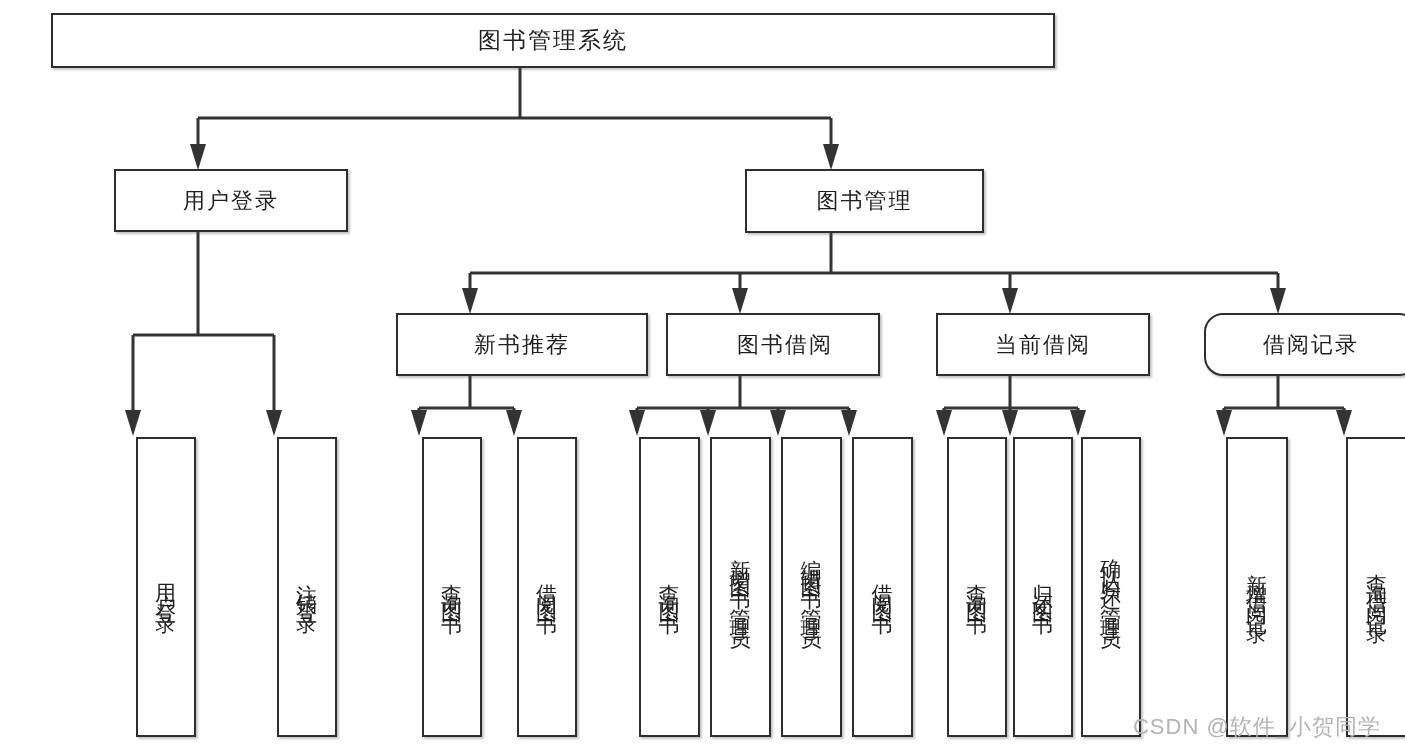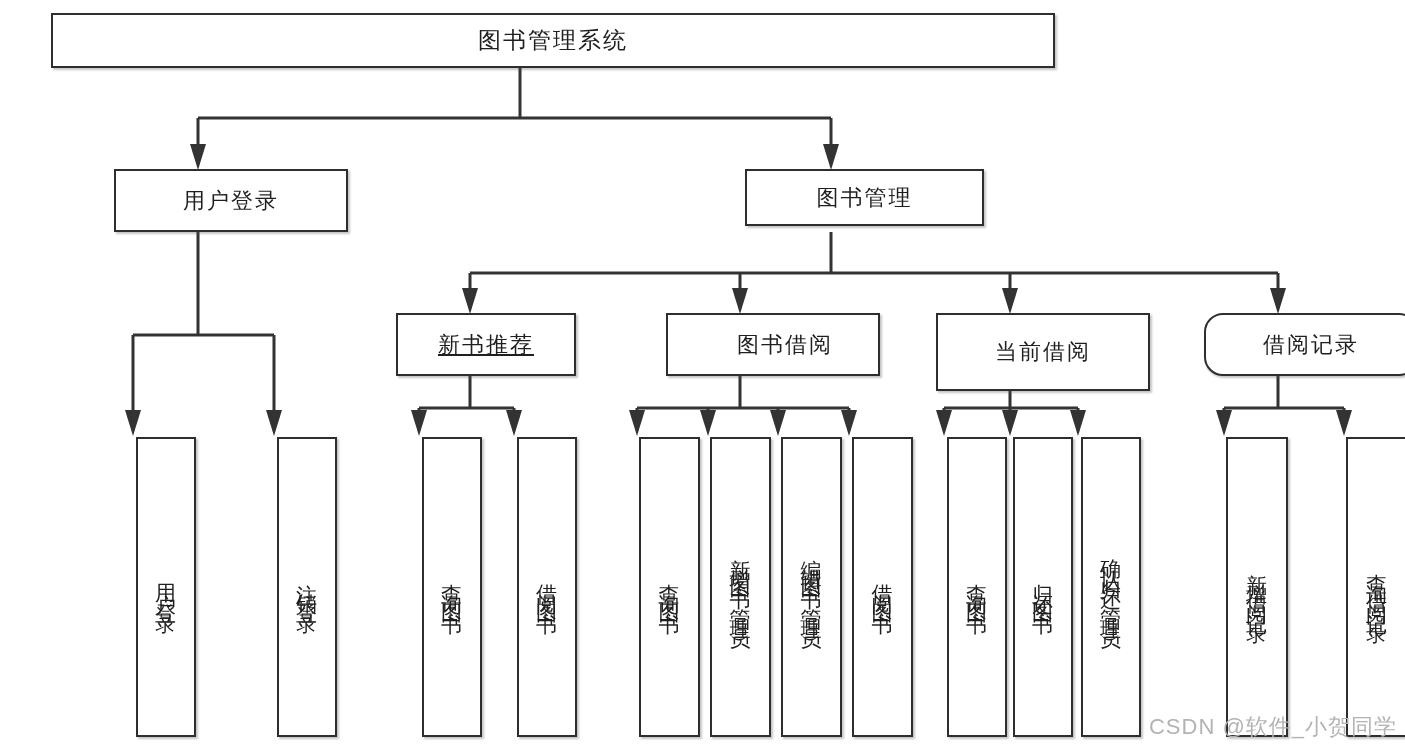--- a/index.html
+++ b/index.html
@@ -49,21 +49,21 @@
   .box.v span {
     writing-mode: vertical-rl;
     text-orientation: mixed;
     font-size: 21px;
     letter-spacing: 10px;
     line-height: 1;
   }
 
   .watermark {
     position: absolute;
-    right: 8px;
+    right: 24px;
     bottom: 5px;
     font-size: 22px;
     letter-spacing: 1px;
     color: var(--watermark);
     z-index: 5;
     white-space: nowrap;
     margin-top: 30px;
   }
 </style>
 </head>
@@ -103,25 +103,25 @@
     <polygon points="1070,410 1086,410 1078,436"></polygon>
 
     <path d="M1278 376 V408 M1224 408 H1344 M1224 408 V414 M1344 408 V414"></path>
     <polygon points="1216,410 1232,410 1224,436"></polygon>
     <polygon points="1336,410 1352,410 1344,436"></polygon>
   </svg>
 
   <div class="box h root" style="left:18px; top:13px; width:1004px; height:55px;">图书管理系统</div>
 
   <div class="box h" style="left:81px; top:169px; width:234px; height:63px;">用户登录</div>
-  <div class="box h" style="left:712px; top:169px; width:239px; height:57px;">图书管理</div>
+  <div class="box h" style="left:712px; top:169px; width:239px; height:64px;">图书管理</div>
 
-  <div class="box h" style="left:363px; top:313px; width:180px; height:63px;text-decoration:underline;">新书推荐</div>
+  <div class="box h" style="left:363px; top:313px; width:252px; height:63px;">新书推荐</div>
   <div class="box h" style="left:633px; top:313px; width:214px; height:63px;padding-left:24px;">图书借阅</div>
-  <div class="box h" style="left:903px; top:313px; width:214px; height:78px;">当前借阅</div>
+  <div class="box h" style="left:903px; top:313px; width:214px; height:63px;">当前借阅</div>
   <div class="box h" style="left:1171px; top:313px; width:214px; height:63px;border-radius:19px;">借阅记录</div>
 
   <div class="box v" style="left:103px; top:437px; width:60px; height:300px;">
     <span>用户登录</span>
   </div>
   <div class="box v" style="left:244px; top:437px; width:60px; height:300px;">
     <span>注销登录</span>
   </div>
 
   <div class="box v" style="left:389px; top:437px; width:60px; height:300px;">

